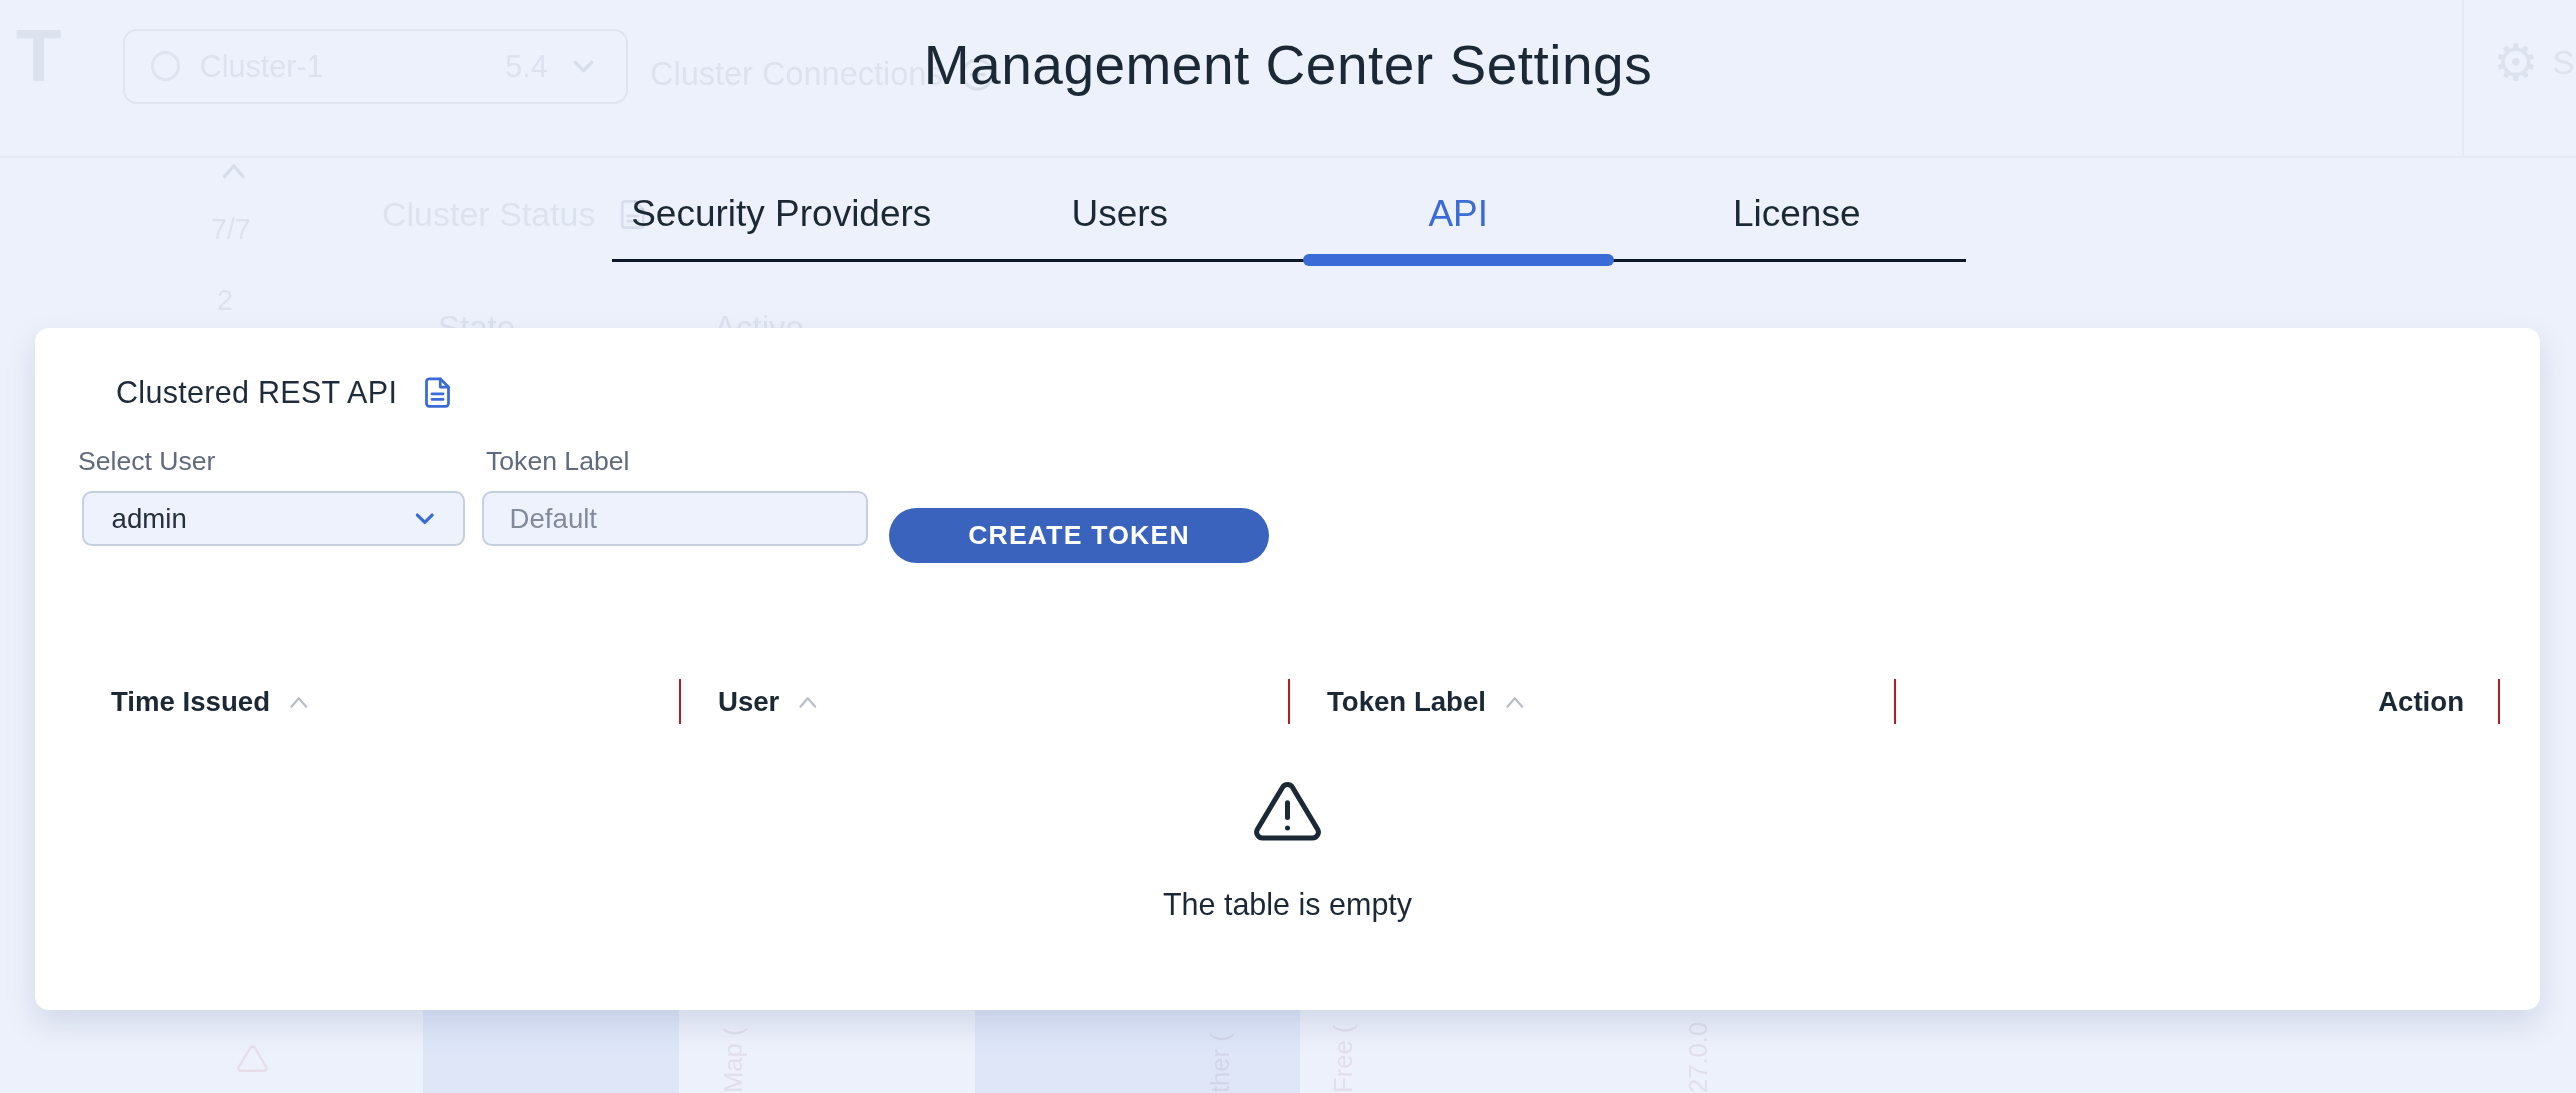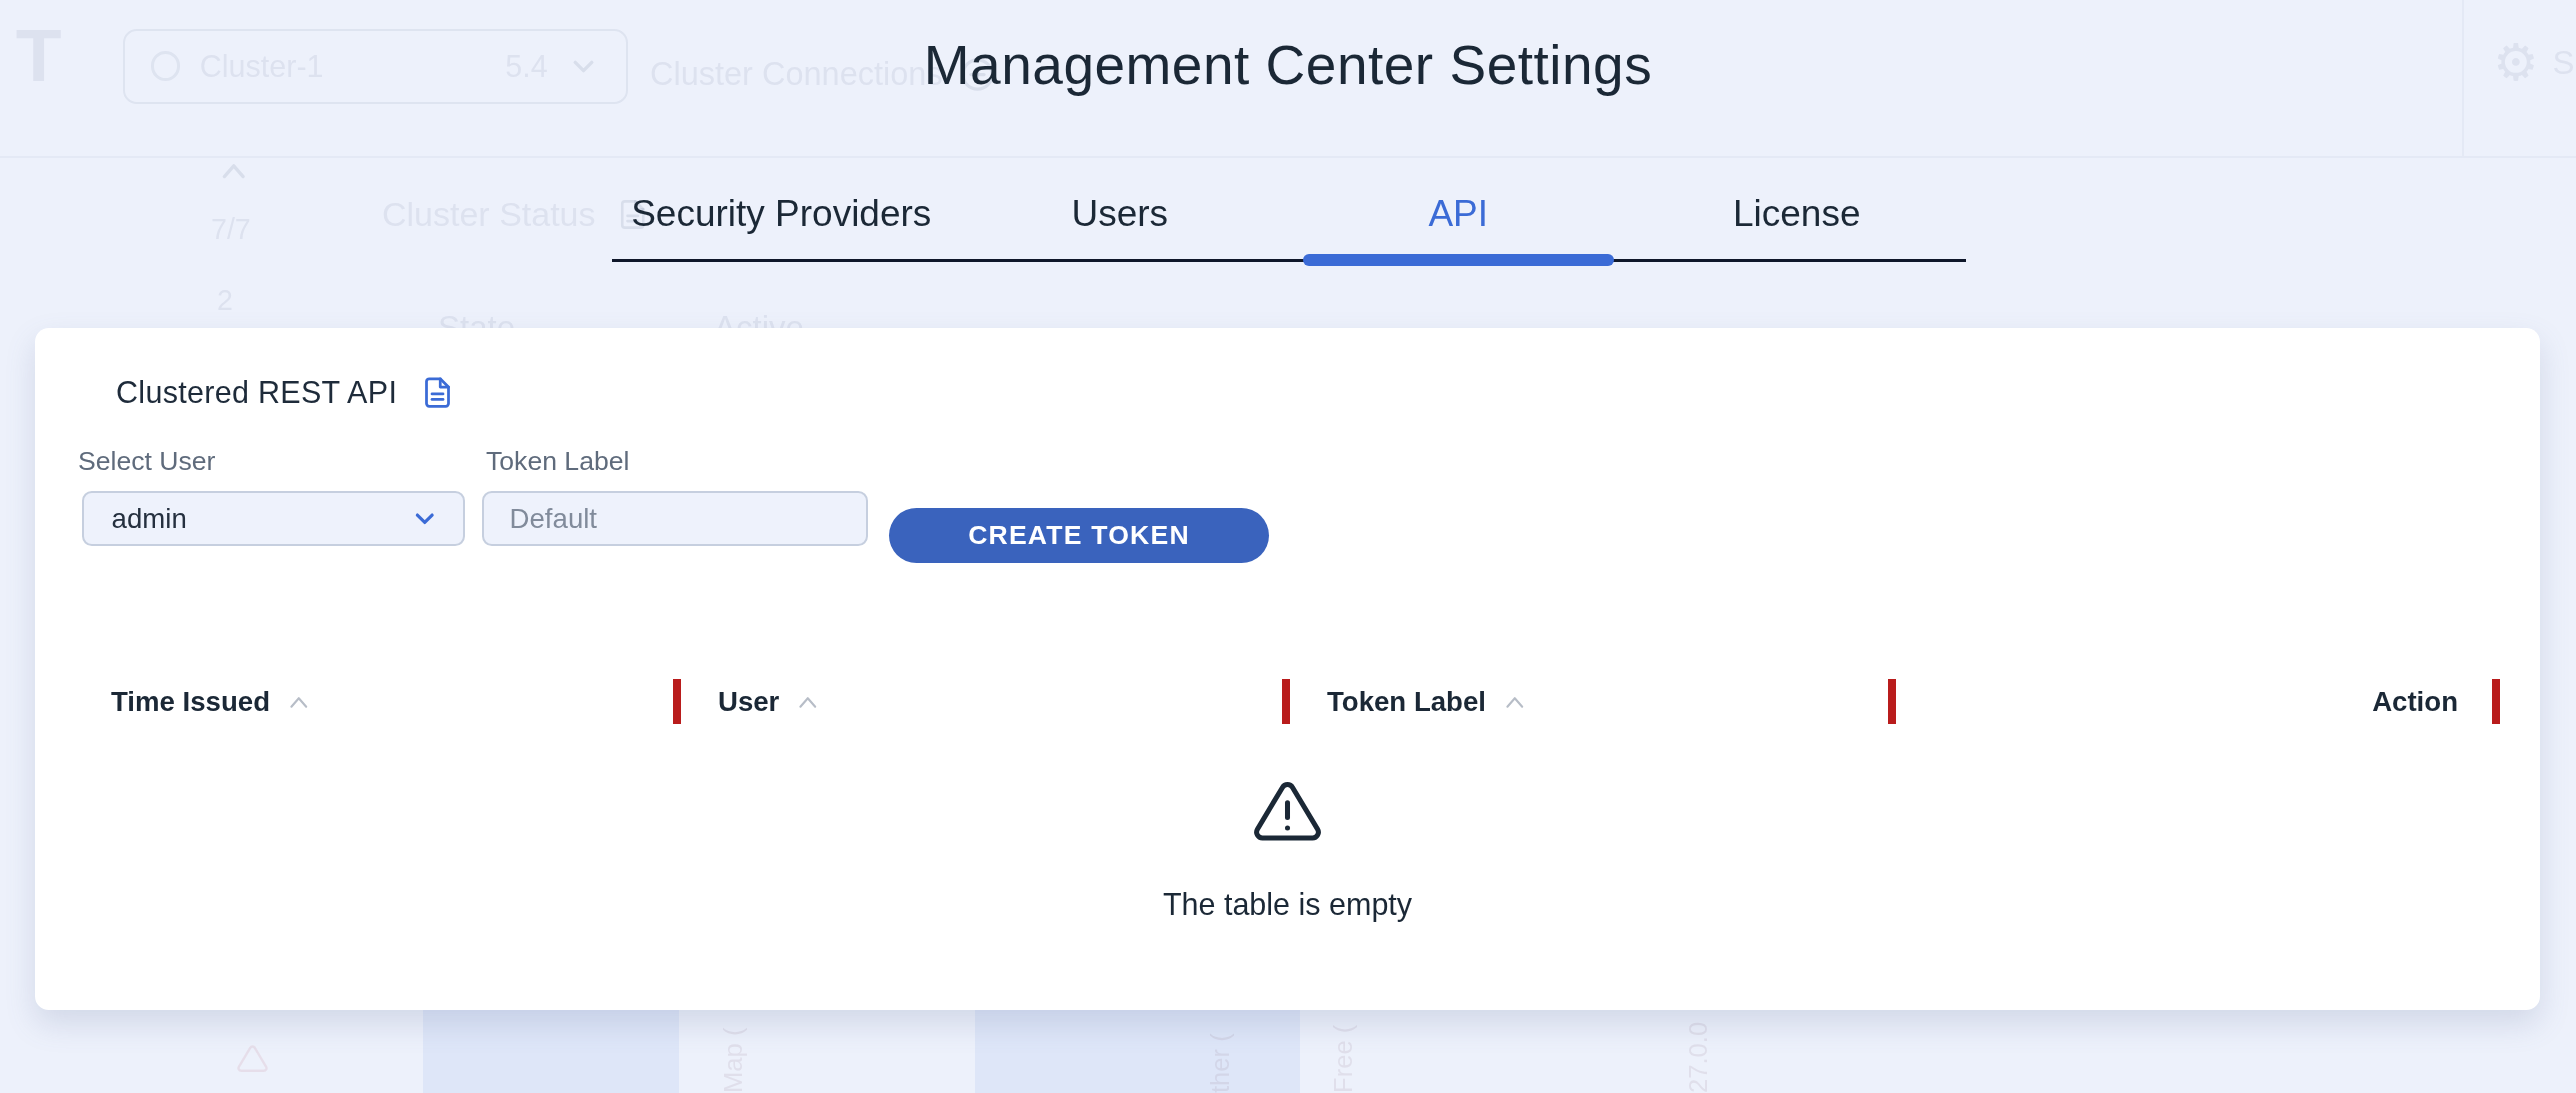--- a/index.html
+++ b/index.html
@@ -96,21 +96,21 @@
     font-family: "Liberation Sans", sans-serif;
     display: flex; align-items: center; justify-content: center; cursor: pointer;
   }
 
   .thead {
     position: absolute; left: 0; top: 351px; width: 2464px;
     display: grid; grid-template-columns: 646px 609px 606px 604px;
   }
   .th {
     height: 45px; display: flex; align-items: center; gap: 15.8px;
-    border-right: 8px solid #b91c1c;
+    border-right: 2px solid #b91c1c;
     font-size: 27.6px; font-weight: 700; color: #1b2836; padding-left: 37px;
     cursor: pointer;
   }
   .th.first { padding-left: 76px; }
   .th.action { justify-content: flex-end; padding-right: 34px; cursor: default; }
 
   .empty-state {
     position: absolute; left: 0; top: 451px; width: 2505px;
     display: flex; flex-direction: column; align-items: center;
   }

